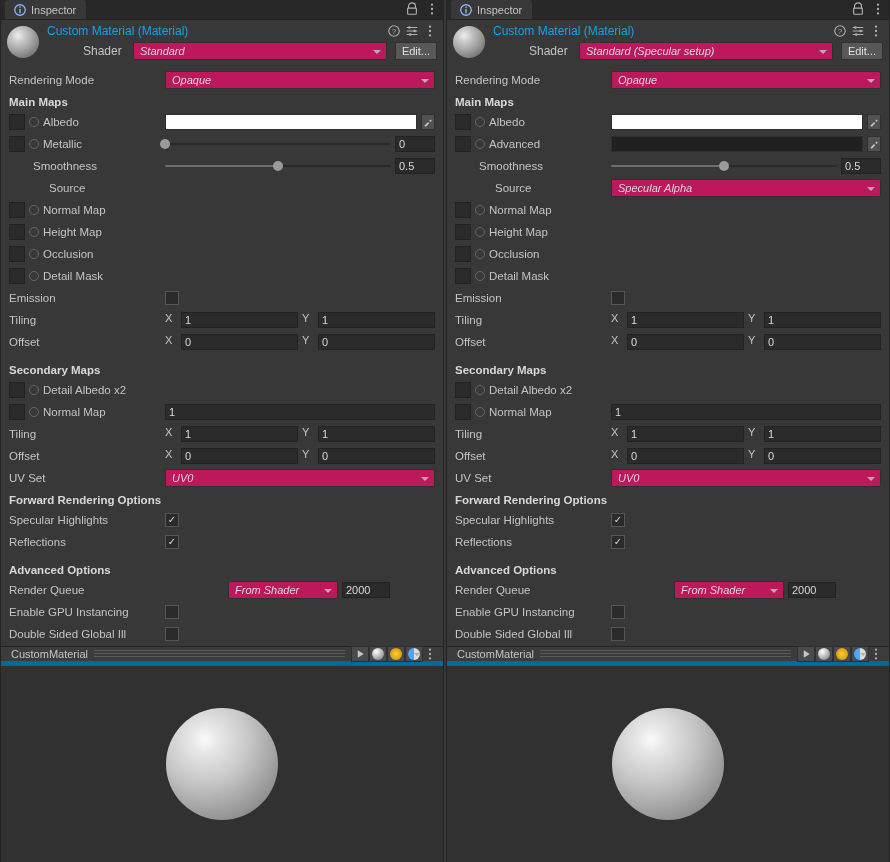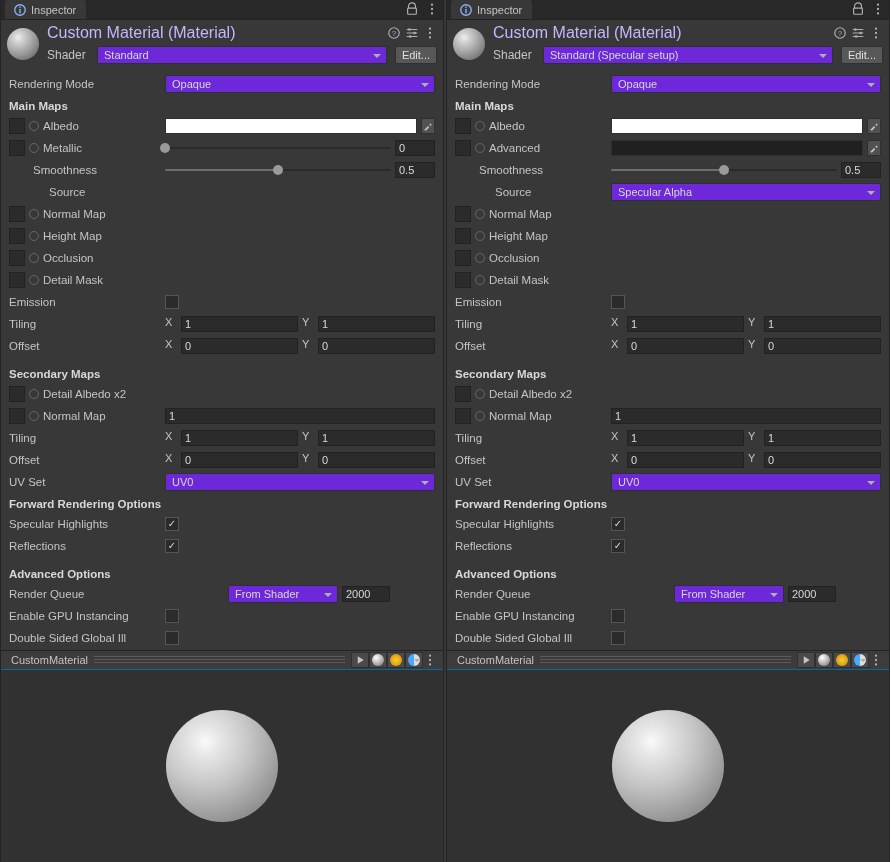--- a/index.html
+++ b/index.html
@@ -8,25 +8,25 @@
   .col { flex: 1; background: #383838; display: flex; flex-direction: column; border-left: 1px solid #242424; border-right: 1px solid #242424; }
   .tabbar { height: 20px; background: #282828; display: flex; align-items: flex-end; padding: 0 4px; border-bottom: 1px solid #242424; position: relative; }
   .tab { background: #383838; color: #c4c4c4; padding: 3px 10px 2px 8px; border-radius: 3px 3px 0 0; display: flex; align-items: center; gap: 4px; font-size: 11px; }
   .tabbar-right { position: absolute; right: 4px; top: 2px; display: flex; gap: 6px; }
   .mini-ico { width: 14px; height: 14px; display: inline-flex; align-items: center; justify-content: center; color: #b0b0b0; cursor: pointer; }
   .mini-ico svg { width: 14px; height: 14px; }
   .header { display: flex; align-items: center; padding: 4px 6px; gap: 8px; }
   .mat-sphere { width: 32px; height: 32px; border-radius: 50%; background: radial-gradient(circle at 35% 30%, #eee 0%, #ccc 20%, #9a9a9a 55%, #555 100%); flex: none; }
   .header-main { flex: 1; display: flex; flex-direction: column; gap: 4px; }
   .header-top { display: flex; align-items: center; gap: 6px; }
-  .header-title { color: #c4b5fd; font-size: 16px; }
+  .header-title { color: #0ea5e9; font-size: 12px; }
   .header-icons { margin-left: auto; display: flex; gap: 4px; }
   .shader-row { display: flex; align-items: center; gap: 8px; }
-  .shader-label { width: 42px; }
-  .dd { background: #6d28d9; color: #d8d8d8; border: 1px solid #303030; border-radius: 2px; height: 18px; display: flex; align-items: center; padding: 0 16px 0 6px; position: relative; font-size: 11px; }
+  .shader-label { width: 42px; margin-left: 36px; }
+  .dd { background: #be185d; color: #d8d8d8; border: 1px solid #303030; border-radius: 2px; height: 18px; display: flex; align-items: center; padding: 0 16px 0 6px; position: relative; font-size: 11px; font-style: italic; }
   .dd::after { content: ""; position: absolute; right: 5px; top: 7px; border-left: 4px solid transparent; border-right: 4px solid transparent; border-top: 4px solid #b0b0b0; }
   .shader-dd { flex: 1; }
   .btn { background: #585858; color: #e0e0e0; border: 1px solid #303030; border-radius: 2px; height: 18px; padding: 0 6px; font-size: 11px; display: inline-flex; align-items: center; cursor: pointer; }
   .body { padding: 6px 8px 2px 8px; display: flex; flex-direction: column; gap: 2px; }
   .row { display: flex; align-items: center; min-height: 20px; gap: 4px; }
   .prop-label { width: 152px; display: flex; align-items: center; gap: 4px; font-size: 11.5px; }
   .prop-label.indent1 { padding-left: 24px; width: 152px; }
   .prop-label.indent2 { padding-left: 40px; width: 152px; }
   .tex-slot { width: 16px; height: 16px; background: #2b2b2b; border: 1px solid #222; flex: none; }
   .radio { width: 10px; height: 10px; border: 1px solid #666; border-radius: 50%; flex: none; }
@@ -42,21 +42,21 @@
   .num { width: 40px; height: 16px; background: #2b2b2b; color: #d8d8d8; border: 1px solid #222; font-size: 11px; padding: 0 3px; display: flex; align-items: center; }
   .num-wide { width: 48px; }
   .num-120 { flex:1; }
   .chk { width: 14px; height: 14px; background: #2b2b2b; border: 1px solid #555; display: inline-flex; align-items: center; justify-content: center; }
   .chk.checked::after { content: "✓"; color: #d8d8d8; font-size: 10px; line-height: 1; }
   .section-head { font-weight: bold; color: #d8d8d8; font-size: 11.5px; padding: 4px 0 2px 0; }
   .xy-row .xy-label { width: 12px; font-size: 11px; }
   .xy-row .num { flex: 1; }
   .reflect-row .prop-label { width: 152px; }
   .prop-label-wide { width: 215px; font-size: 11.5px; }
-  .asset-bar { margin-top: auto; height: 20px; background: #3c3c3c; border-top: 1px solid #242424; border-bottom: 1px solid #0369a1; display: flex; align-items: center; padding: 0 6px 0 10px; font-size: 11px; color: #c4c4c4; }
+  .asset-bar { margin-top: auto; height: 20px; background: #3c3c3c; border-top: 1px solid #242424; border-bottom: 5px solid #0369a1; display: flex; align-items: center; padding: 0 6px 0 10px; font-size: 11px; color: #c4c4c4; }
   .asset-bar .hlines { flex: 1; height: 8px; background: repeating-linear-gradient(to bottom, #5a5a5a 0 1px, transparent 1px 3px); margin: 0 6px; }
   .tool-ico { width: 18px; height: 16px; background: #4a4a4a; border: 1px solid #303030; display: inline-flex; align-items: center; justify-content: center; cursor: pointer; position: relative; }
   .tool-ico svg { width: 12px; height: 12px; }
   .tool-ico.dd-split::after { content: ""; position: absolute; right: 2px; top: 6px; border-left: 3px solid transparent; border-right: 3px solid transparent; border-top: 3px solid #aaa; }
   .preview { flex: 1; background: #313131; display: flex; align-items: center; justify-content: center; }
   .preview-sphere { width: 112px; height: 112px; border-radius: 50%; background: radial-gradient(circle at 35% 28%, #fafafa 0%, #e8e8e8 12%, #c7c7c7 40%, #9b9b9b 70%, #6e6e6e 100%); }
   .half-sphere-ico { width:12px;height:12px;border-radius:50%;background:linear-gradient(90deg,#4aa9ff 0 50%,#ddd 50% 100%); }
   .lit-ico { width:12px;height:12px;border-radius:50%;background:radial-gradient(circle at 35% 30%,#fff 0,#aaa 60%,#666 100%); }
   .bulb-ico { width:12px;height:12px;border-radius:50%;background:radial-gradient(circle,#ffcc33 0,#cc8800 100%); }
   .clip { overflow: hidden; text-overflow: ellipsis; white-space: nowrap; text-align: right; }

